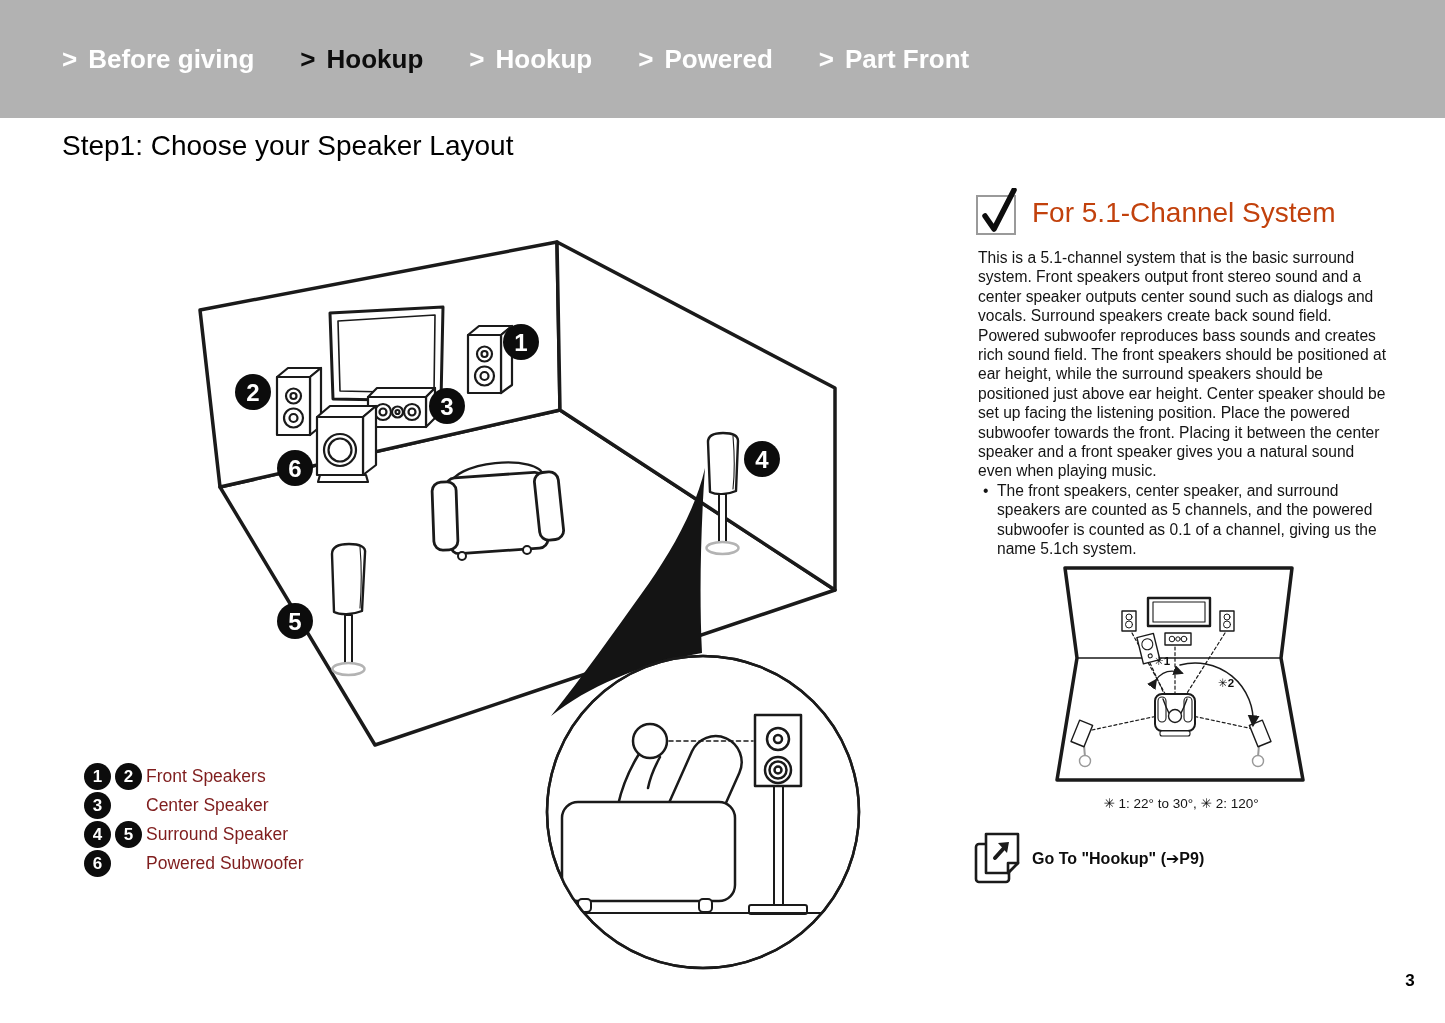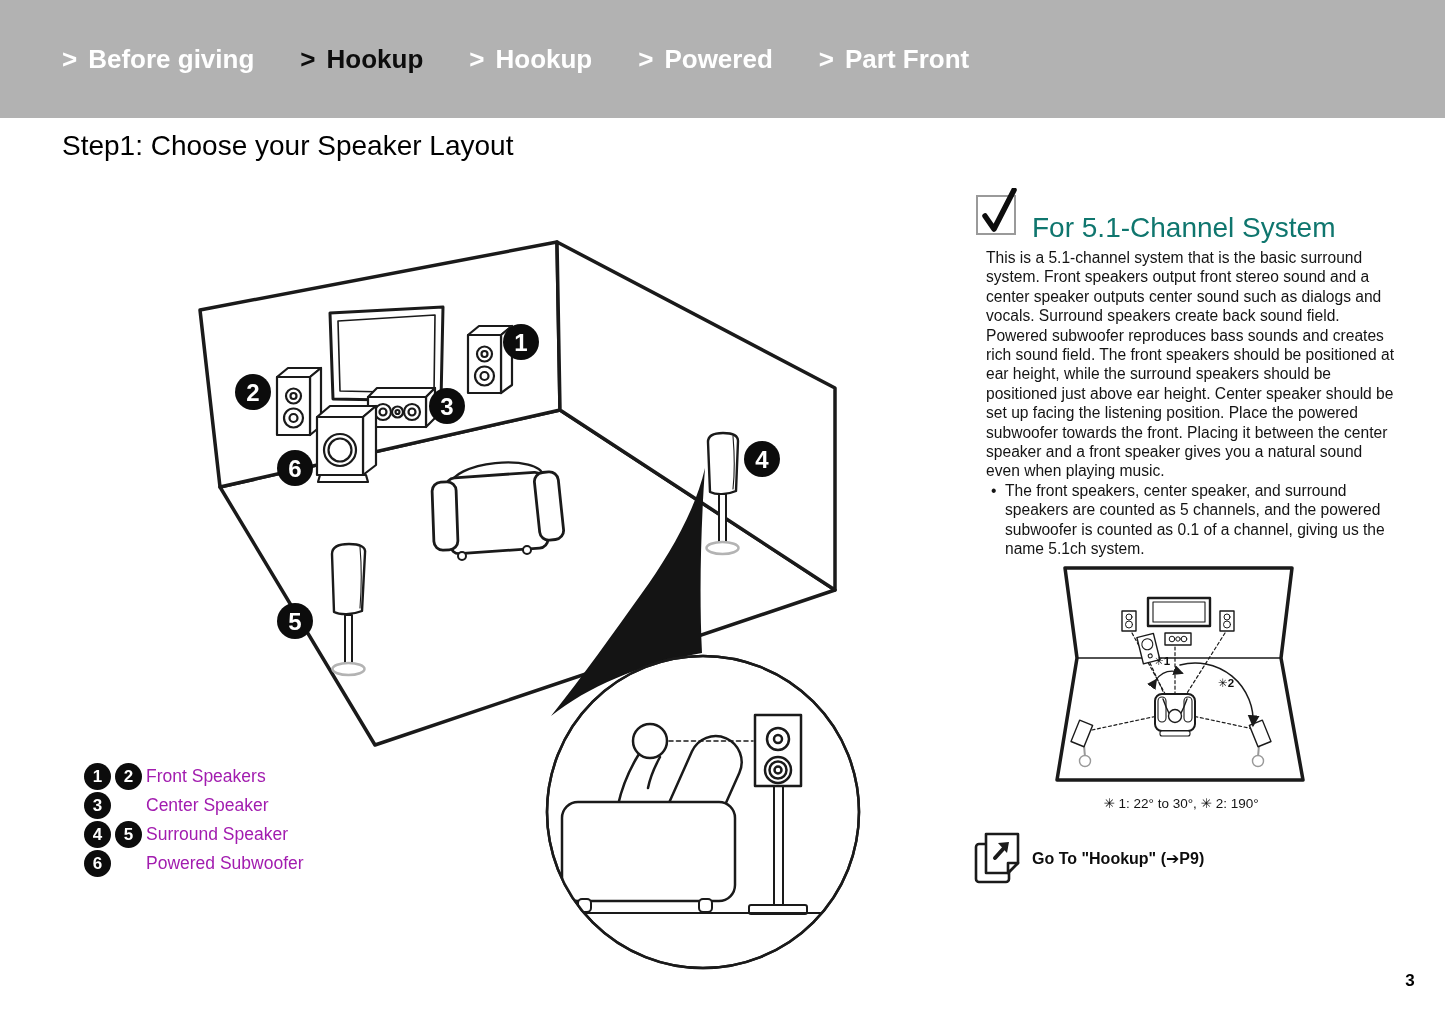--- a/index.html
+++ b/index.html
@@ -15,43 +15,43 @@
     display:flex;align-items:center;padding-left:62px;gap:46px;box-sizing:border-box;
   }
   .nav-item{display:flex;align-items:center;gap:11px;font-size:26px;font-weight:bold;color:#ffffff;cursor:pointer;white-space:nowrap;}
   .nav-item .chev{font-weight:bold;}
   .nav-item.active{color:#0d0d0d;}
 
   .page-title{position:absolute;left:62px;top:130px;font-size:28px;font-weight:400;color:#000;}
 
   
   .check-wrap{position:absolute;left:973px;top:188px;width:52px;height:52px;}
-  .section-heading{position:absolute;left:1032px;top:212px;font-size:28px;font-weight:400;color:#0f766e;white-space:nowrap;}
-  .body-text{position:absolute;left:978px;top:248px;width:410px;font-size:15.6px;line-height:19.4px;color:#141414;margin-left:8px;}
+  .section-heading{position:absolute;left:1032px;top:197px;font-size:28px;font-weight:400;color:#c2410c;white-space:nowrap;}
+  .body-text{position:absolute;left:978px;top:248px;width:410px;font-size:15.6px;line-height:19.4px;color:#141414;}
   .bullet-row{display:flex;margin-top:0;}
   .bullet-dot{flex:none;width:14px;padding-left:5px;}
   .caption{position:absolute;left:1048px;top:795px;width:266px;text-align:center;font-size:13.5px;color:#141414;white-space:nowrap;}
   .goto{position:absolute;left:973px;top:831px;display:flex;align-items:center;gap:9px;}
   .goto-label{font-size:16px;font-weight:bold;color:#0d0d0d;white-space:nowrap;cursor:pointer;}
 
   .en-badge{
     position:absolute;left:1408px;top:227px;width:37px;height:31px;background:#4b4b4d;
     color:#fff;font-weight:bold;font-size:17px;display:flex;align-items:center;justify-content:center;margin-left:48px;
   }
   .page-num{position:absolute;left:1390px;top:971px;width:40px;text-align:center;font-size:17px;font-weight:bold;color:#000;}
 
   
   .legend{position:absolute;left:84px;top:762px;}
   .legend-row{display:flex;align-items:center;height:29px;}
   .badge-cell{width:62px;display:flex;gap:4px;}
   .badge{
     width:27px;height:27px;border-radius:50%;background:#0c0c0c;color:#fff;
     font-weight:bold;font-size:17px;display:flex;align-items:center;justify-content:center;flex:none;
   }
-  .legend-label{font-size:17.5px;color:#a21caf;}
+  .legend-label{font-size:17.5px;color:#7f1d1d;}
 
   .room-svg{position:absolute;left:150px;top:225px;}
   .mini-svg{position:absolute;left:1052px;top:563px;}
 </style>
 </head>
 <body>
 
 <div class="navbar">
   <div class="nav-item">
     <span class="chev">&gt;</span>
@@ -323,21 +323,21 @@
 
     <path d="M104,117 Q113,104 130,110" fill="none" stroke-width="1.3" marker-start="url(#arr)" marker-end="url(#arr)"></path>
     <path d="M128,102 A58,58 0 0 1 201,162" fill="none" stroke-width="1.5" marker-end="url(#arr)"></path>
     <g stroke="none" fill="#0d0d0d" font-weight="bold" font-size="11.5">
       <text x="102" y="102">✳1</text>
       <text x="166" y="124">✳2</text>
     </g>
   </g>
 </svg>
 
-<div class="caption">✳ 1: 22° to 30°, ✳ 2: 190°</div>
+<div class="caption">✳ 1: 22° to 30°, ✳ 2: 120°</div>
 
 <div class="goto">
   <svg width="50" height="54" viewBox="0 0 50 54">
     <g fill="#ffffff" stroke="#1a1a1a" stroke-width="2.6" stroke-linejoin="round">
       <rect x="3" y="13" width="33" height="38" rx="3"></rect>
       <path d="M13,3 H45 V32 L35,42 H13 Z"></path>
       <path d="M45,32 L35,32 L35,42 Z" fill="#ffffff"></path>
     </g>
     <g stroke="#1a1a1a">
       <line x1="22" y1="27" x2="31" y2="17" stroke-width="4" stroke-linecap="round"></line>

